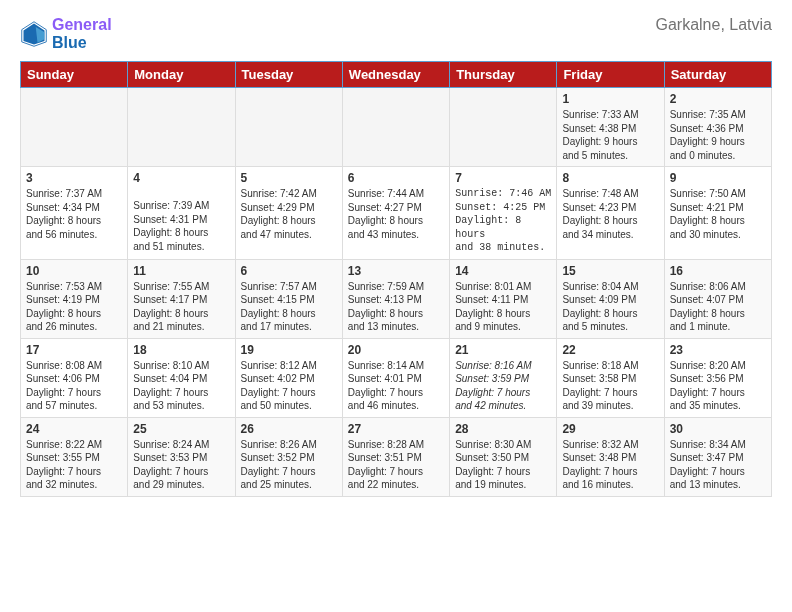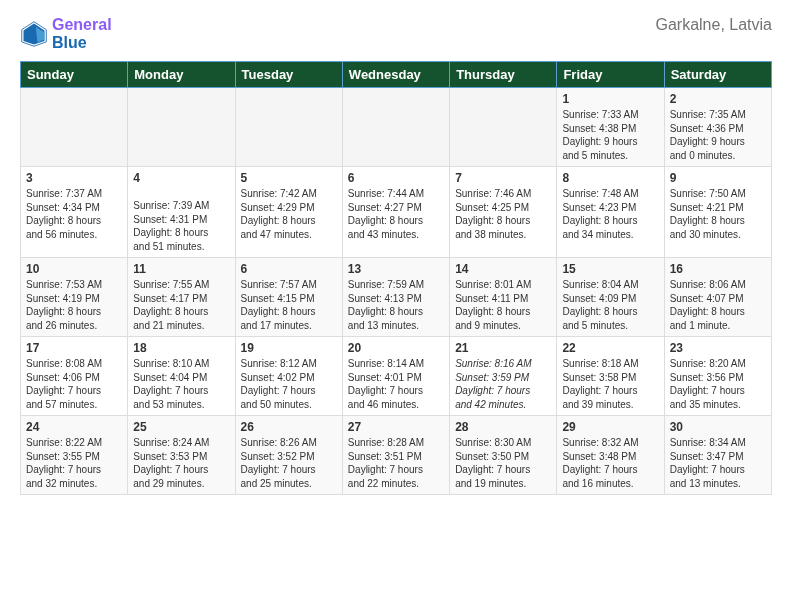--- a/index.html
+++ b/index.html
@@ -57,21 +57,21 @@
     .location {
       font-size: 16px;
       color: #737373;
     }
     .calendar {
       width: 100%;
       border-collapse: collapse;
       table-layout: fixed;
     }
     .calendar th {
-      background-color: #14532d;
+      background-color: #b91c1c;
       color: white;
       text-align: left;
       padding: 5px 6px;
       font-size: 13px;
       font-weight: bold;
       border: 1px solid #5a9fd4;
     }
     .calendar td {
       vertical-align: top;
       padding: 4px 5px;
@@ -181,21 +181,21 @@
           </td>
           <td>
             <span class="day-number">6</span>
             <div class="day-info" style="white-space: pre-line;">Sunrise: 7:44 AM
 Sunset: 4:27 PM
 Daylight: 8 hours
 and 43 minutes.</div>
           </td>
           <td>
             <span class="day-number">7</span>
-            <div class="day-info" style="white-space: pre-line;">Sunrise: 7:46 AM
+            <div class="day-info" style="white-space: pre-line; font-family: Liberation Mono, monospace;">Sunrise: 7:46 AM
 Sunset: 4:25 PM
 Daylight: 8 hours
 and 38 minutes.</div>
           </td>
           <td>
             <span class="day-number">8</span>
             <div class="day-info" style="white-space: pre-line;">Sunrise: 7:48 AM
 Sunset: 4:23 PM
 Daylight: 8 hours
 and 34 minutes.</div>

